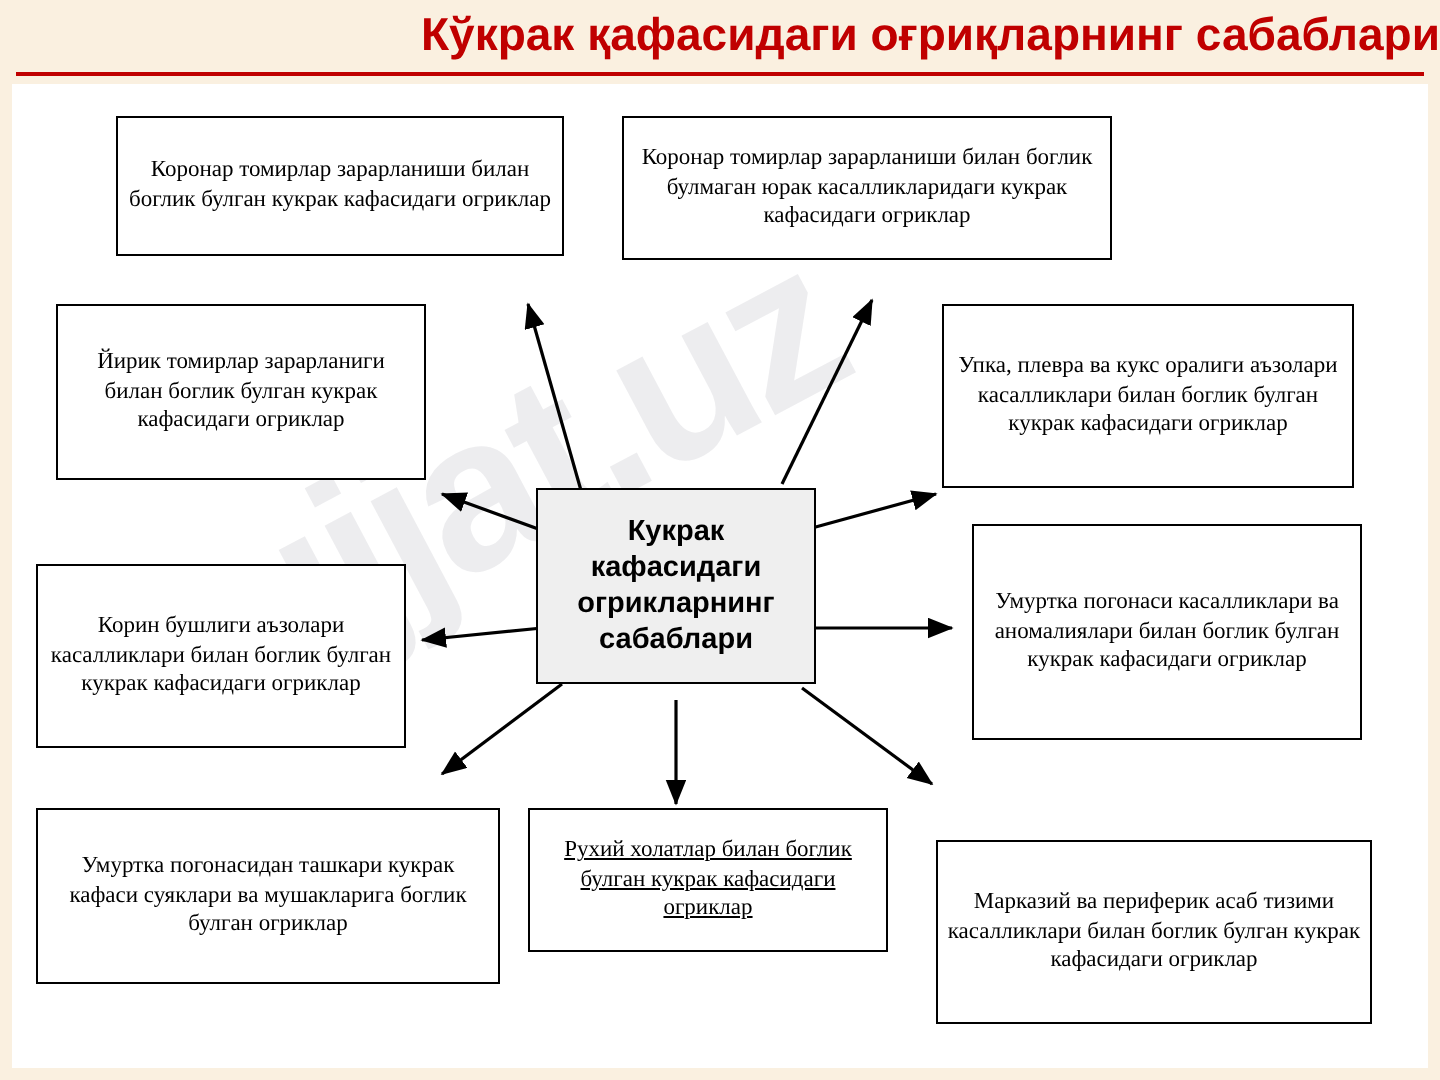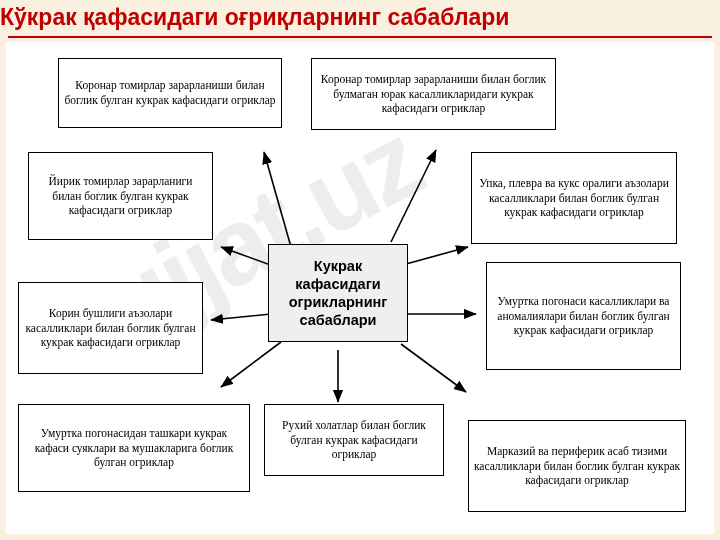--- a/index.html
+++ b/index.html
@@ -17,21 +17,21 @@
     position: relative;
     width: 720px;
     height: 540px;
     background: #faf0e0;
   }
   .title {
     position: absolute;
     top: 4px;
     left: 0;
     width: 720px;
-    text-align: left;
+    text-align: right;
     font-family: "Liberation Sans", sans-serif;
     font-weight: bold;
     font-size: 23px;
     color: #c00000;
     letter-spacing: 0px;
   }
   .title-rule {
     position: absolute;
     top: 36px;
     left: 8px;
@@ -167,21 +167,21 @@
     </div>
 
     <div class="node" style="left:12px; top:240px; width:185px; height:92px;">
       <span>Корин бушлиги аъзолари касалликлари билан боглик булган кукрак кафасидаги огриклар</span>
     </div>
 
     <div class="node" style="left:12px; top:362px; width:232px; height:88px;">
       <span>Умуртка погонасидан ташкари кукрак кафаси суяклари ва мушакларига боглик булган огриклар</span>
     </div>
 
-    <div class="node" style="left:258px; top:362px; width:180px; height:72px;">
+    <div class="node" style="left:258px; top:362px; width:180px; height:72px;text-decoration:underline;">
       <span>Рухий холатлар билан боглик булган кукрак кафасидаги огриклар</span>
     </div>
 
     <div class="node" style="left:462px; top:362px; width:218px; height:92px;margin-top:16px;">
       <span>Марказий ва периферик асаб тизими касалликлари билан боглик булган кукрак кафасидаги огриклар</span>
     </div>
 
     <div class="center-node" style="left:262px; top:202px; width:140px; height:98px;">
       <span>
         <span>Кукрак кафасидаги</span>

